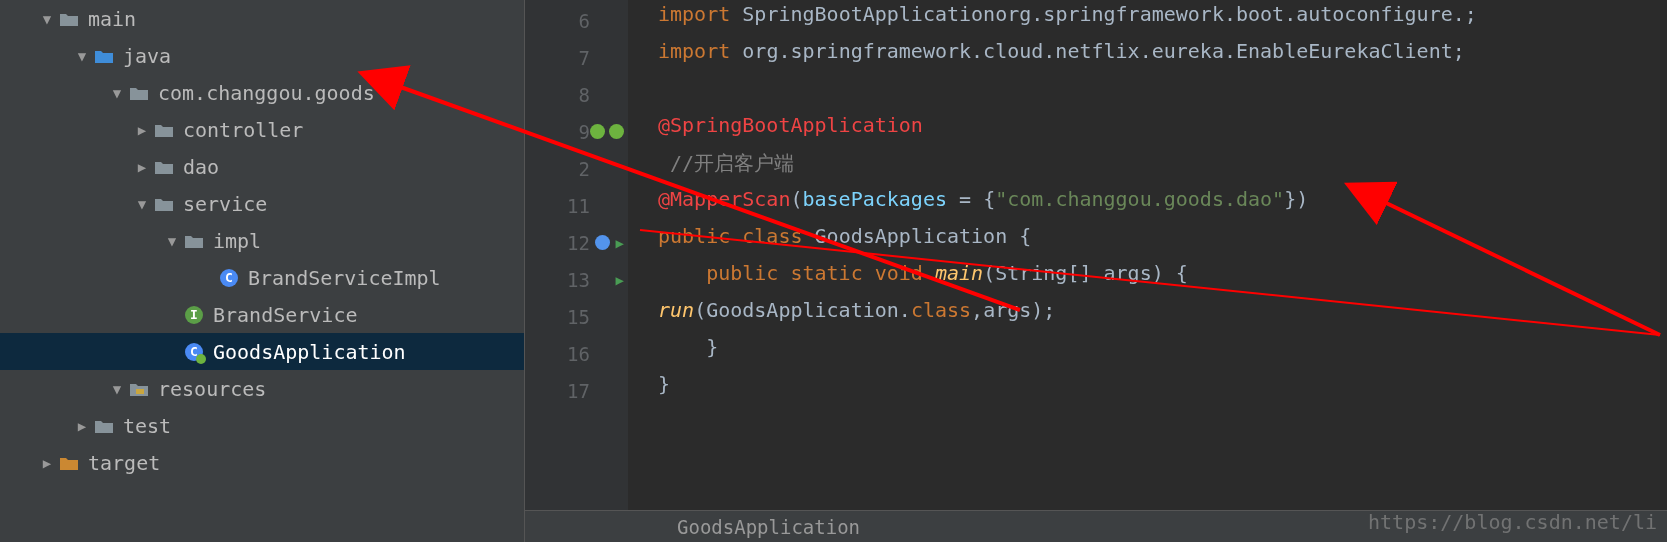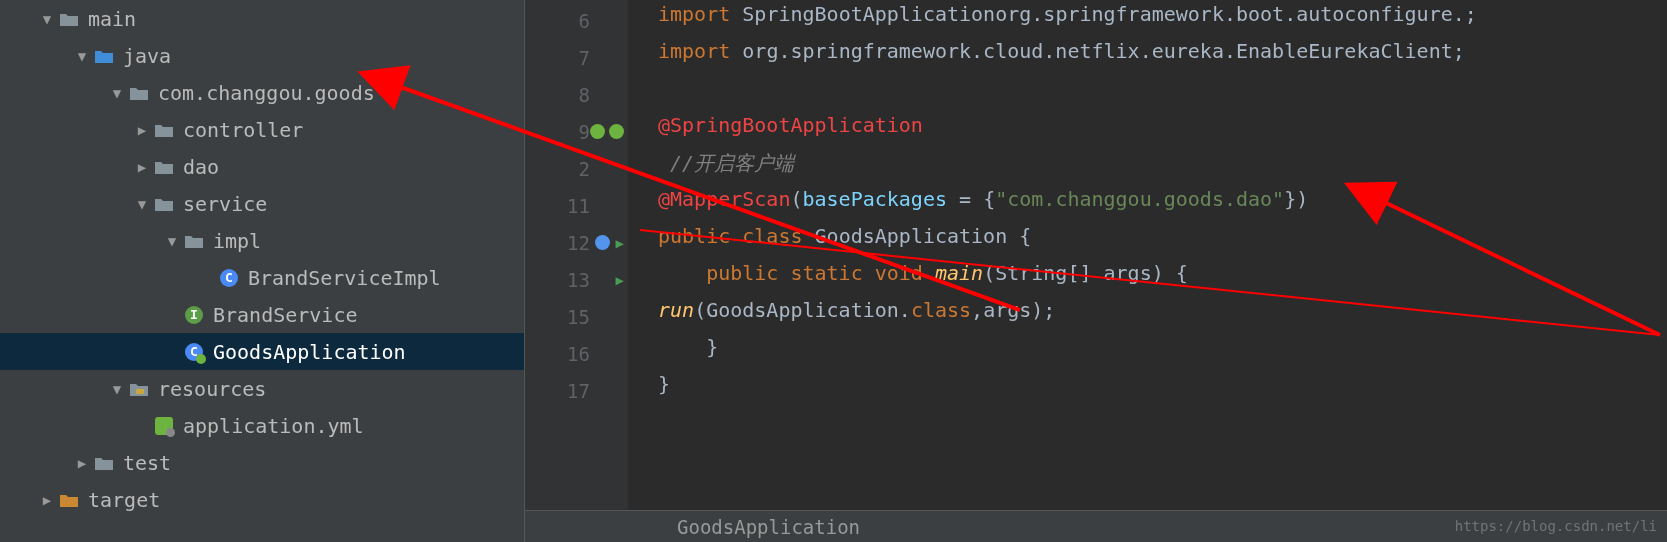--- a/index.html
+++ b/index.html
@@ -99,38 +99,38 @@
     }
     .code-line {
       height: 37px;
       display: flex;
       font-size: 20px;
       white-space: pre;
     }
     .kw { color: #cc7832; }
     .annotation { color: #ef4444; }
     .string { color: #6a8759; }
-    .comment { color: #808080; font-style: italic; }
+    .comment { color: #808080; }
     .method { color: #ffc66d; font-style: italic; }
     .breadcrumb {
       height: 32px;
       background: #3c3f41;
       border-top: 1px solid #555;
       display: flex;
       align-items: center;
       padding-left: 152px;
       color: #999;
       font-size: 19px;
     }
     .watermark {
       position: absolute;
       bottom: 8px;
       right: 10px;
       color: #888;
-      font-size: 14px;
+      font-size: 20px;
       opacity: 0.7;
     }
     .red-arrow {
       position: absolute;
       pointer-events: none;
       z-index: 100;
     }
     svg.icon-folder { fill: #87939a; }
     svg.icon-folder-blue { fill: #3f8dd9; }
     svg.icon-folder-orange { fill: #cb8832; }
@@ -226,29 +226,20 @@
     </div>
     <div class="tree-item indent-3">
       <span class="arrow">▼</span>
       <span class="folder-icon">
           <svg class="icon-folder" width="18" height="14" viewBox="0 0 18 14">
             <path d="M0 2h6l2 2h10v10H0z" fill="#87939a"></path>
             <rect x="6" y="7" width="8" height="5" fill="#c9a63f"></rect>
           </svg>
         </span>
       <span>resources</span>
-    </div>
-    <div class="tree-item indent-4">
-      <span class="arrow"></span>
-      <span class="file-icon">
-          <span style="width:18px;height:18px;background:#6db33f;border-radius:3px;display:inline-block;position:relative">
-            <span style="position:absolute;bottom:-2px;right:-2px;width:9px;height:9px;background:#888;border-radius:50%"></span>
-          </span>
-        </span>
-      <span>application.yml</span>
     </div>
     <div class="tree-item indent-2">
       <span class="arrow">▶</span>
       <span class="folder-icon">
           <svg class="icon-folder" width="18" height="14" viewBox="0 0 18 14">
             <path d="M0 2h6l2 2h10v10H0z"></path>
           </svg>
         </span>
       <span>test</span>
     </div>

